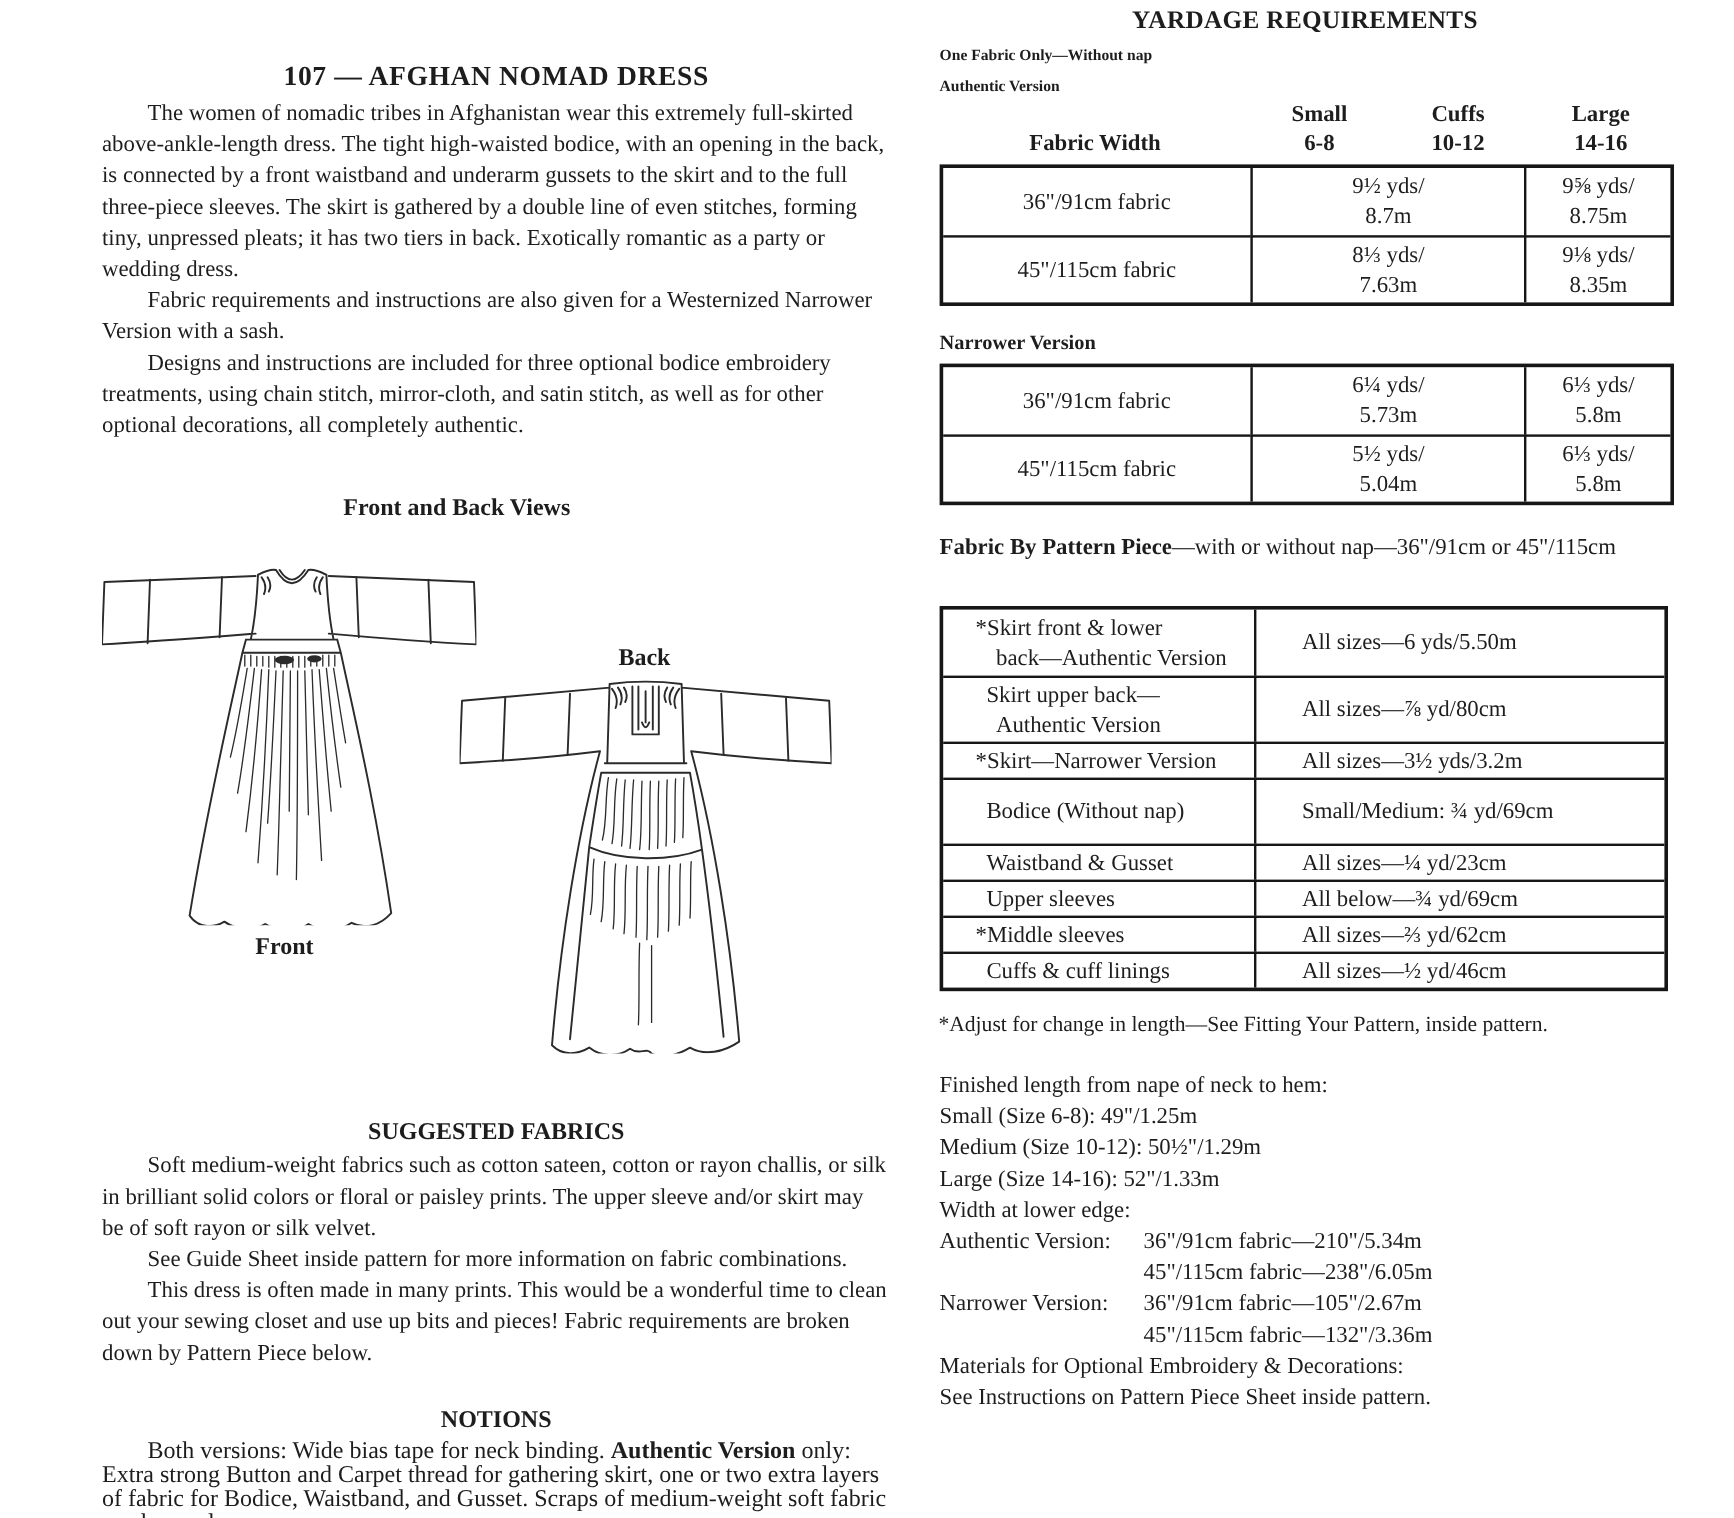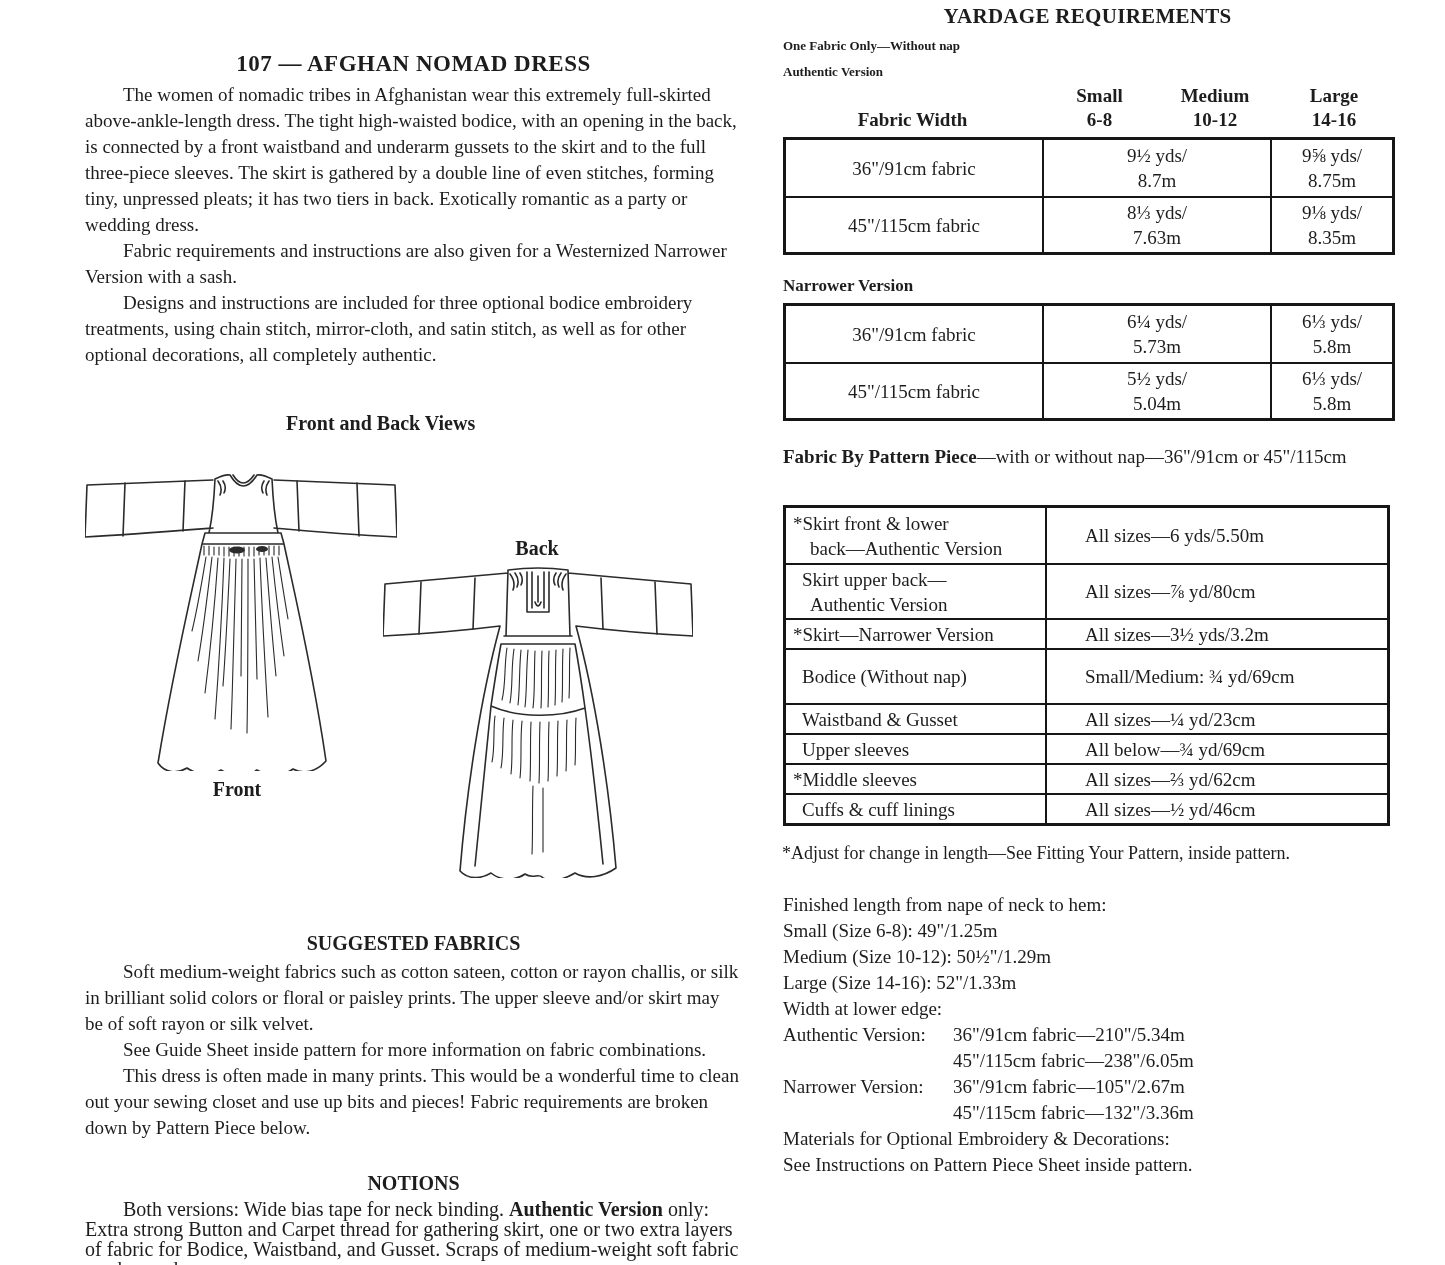--- a/index.html
+++ b/index.html
@@ -40,21 +40,21 @@
   .ytable .cell{display:flex;flex-direction:column;justify-content:center;align-items:center;
                 height:56px;font-size:19px;line-height:25px;box-sizing:border-box;}
   .ytable .c2,.ytable .c3{border-left:2px solid #161616;}
   .ytable .rt{border-top:2px solid #161616;}
   .narrower-head{position:absolute;top:276px;left:3px;font-size:17px;font-weight:bold;}
   .pattern-heading{position:absolute;top:444px;left:3px;width:612px;font-size:19px;line-height:26px;}
   .pattern-heading b{font-weight:bold;}
   .ptable{position:absolute;top:505px;left:3px;width:607px;border:3px solid #161616;box-sizing:border-box;
           display:grid;grid-template-columns:259px 342px;background:#fff;}
   .ptable .cell{display:flex;flex-direction:column;justify-content:center;box-sizing:border-box;
-                font-size:19px;line-height:25px;}
+                font-size:19px;line-height:25px;padding-left:20px;}
   .ptable .pc2{border-left:2px solid #161616;padding-left:38px;}
   .ptable .rt{border-top:2px solid #161616;}
   .ptable .tall{min-height:55px;} .ptable .short{min-height:30px;}
   .ptable .pl-a{padding-left:16px;} .ptable .pl-star{padding-left:7px;} .ptable .pl-cont{padding-left:24px;}
   .footnote{position:absolute;top:841px;left:2px;width:612px;font-size:18px;line-height:24px;}
   .details{position:absolute;top:892px;left:3px;width:612px;font-size:19px;line-height:26px;}
   .details .dline{white-space:nowrap;}
   .details .pre{display:inline-block;width:170px;}
   .ln{fill:none;stroke:#2b2b2b;stroke-width:1.6;stroke-linecap:round;stroke-linejoin:round;}
   .thin{stroke-width:1.1;}
@@ -156,21 +156,21 @@
     <div class="y-sub y-sub1">One Fabric Only—Without nap</div>
     <div class="y-sub y-sub2">Authentic Version</div>
 
     <div class="size-header" id="size-header">
       <div class="fw">Fabric Width</div>
     <div class="szcol">
           <div>Small</div>
           <div>6-8</div>
         </div>
         <div class="szcol">
-          <div>Medium</div>
+          <div>Cuffs</div>
           <div>10-12</div>
         </div>
         <div class="szcol">
           <div>Large</div>
           <div>14-16</div>
         </div>
       </div>
 
     <div class="ytable table1" id="table-authentic">
         <div class="cell c1">36"/91cm fabric</div>

